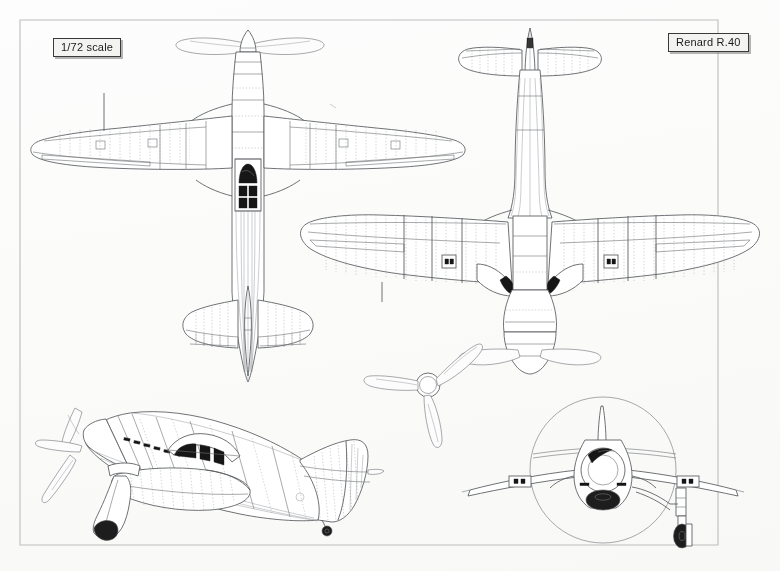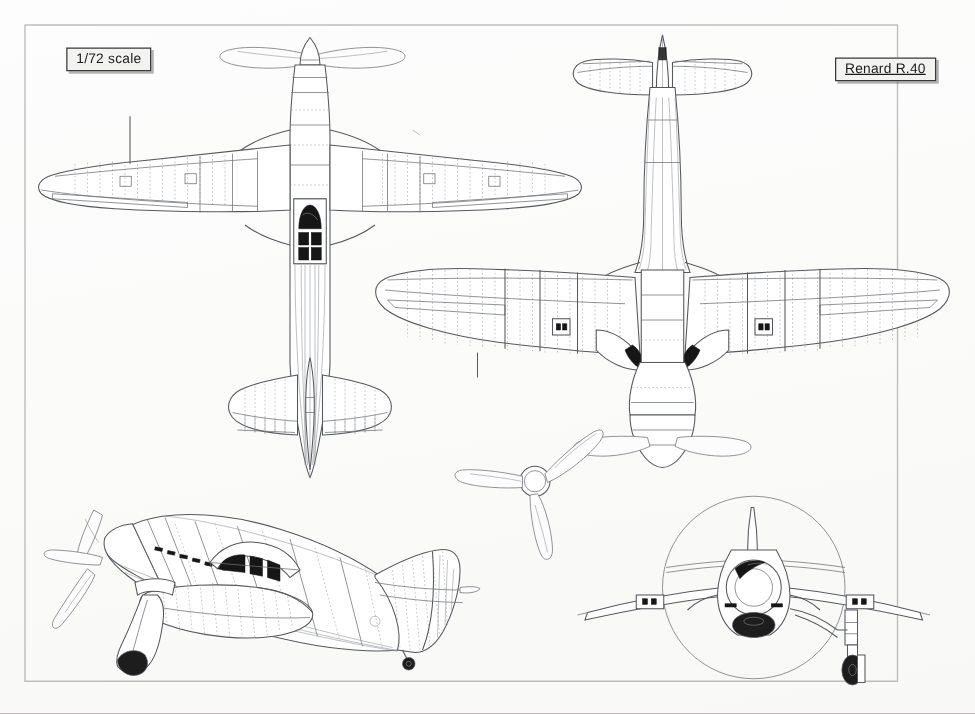--- a/index.html
+++ b/index.html
@@ -33,21 +33,21 @@
     border: 1px solid #3a3a3a;
     box-shadow: 2px 2px 0 rgba(90,90,90,0.45);
     color: #1b1b1b;
     font-size: 11px;
     letter-spacing: 0.2px;
     padding: 2px 7px 3px 7px;
     white-space: nowrap;
     line-height: 1.1;
   }
   #scale-label { left: 53px; top: 38px; }
-  #title-label { left: 668px; top: 46px; text-decoration: underline; }
+  #title-label { left: 668px; top: 33px; }
 </style>
 </head>
 <body>
 
 <div id="page">
   <div id="page-bg"></div>
 
   <svg id="drawing-svg" viewBox="0 0 780 571">
     <defs>
       <style>

